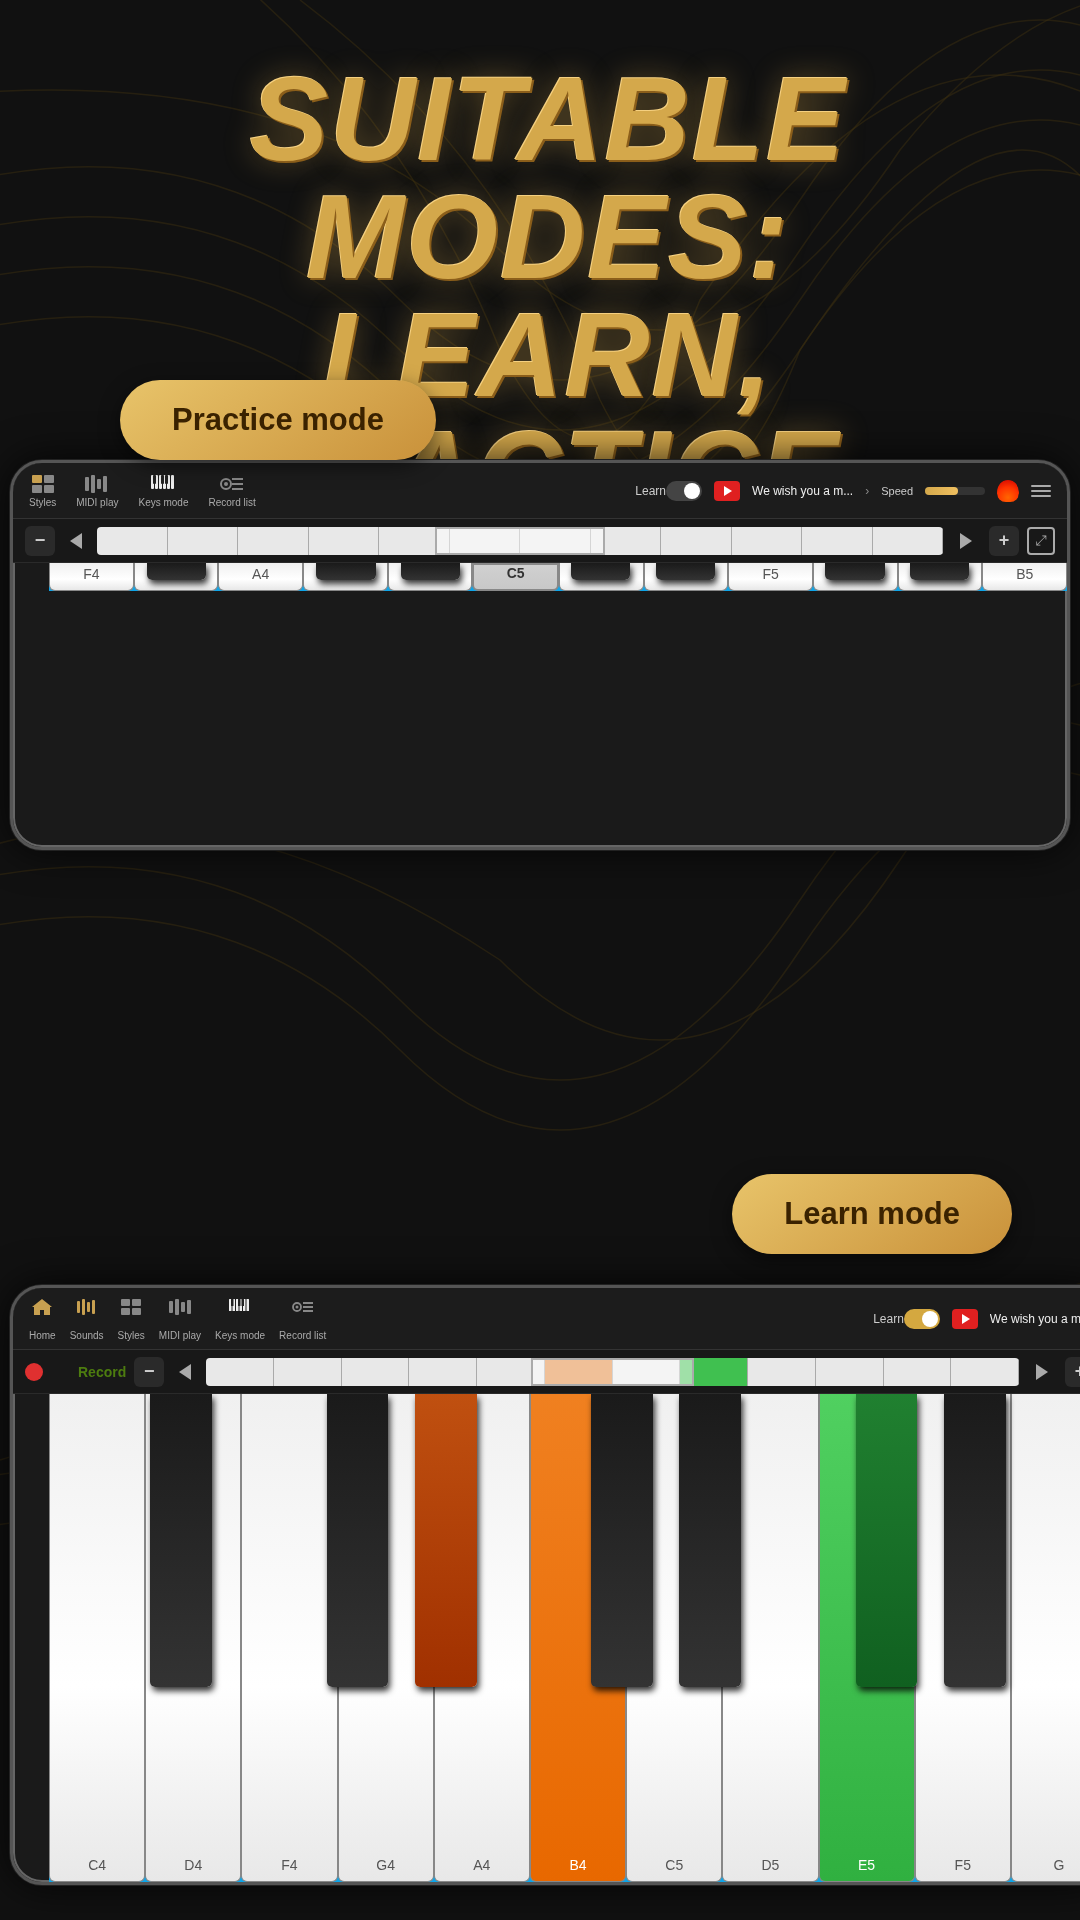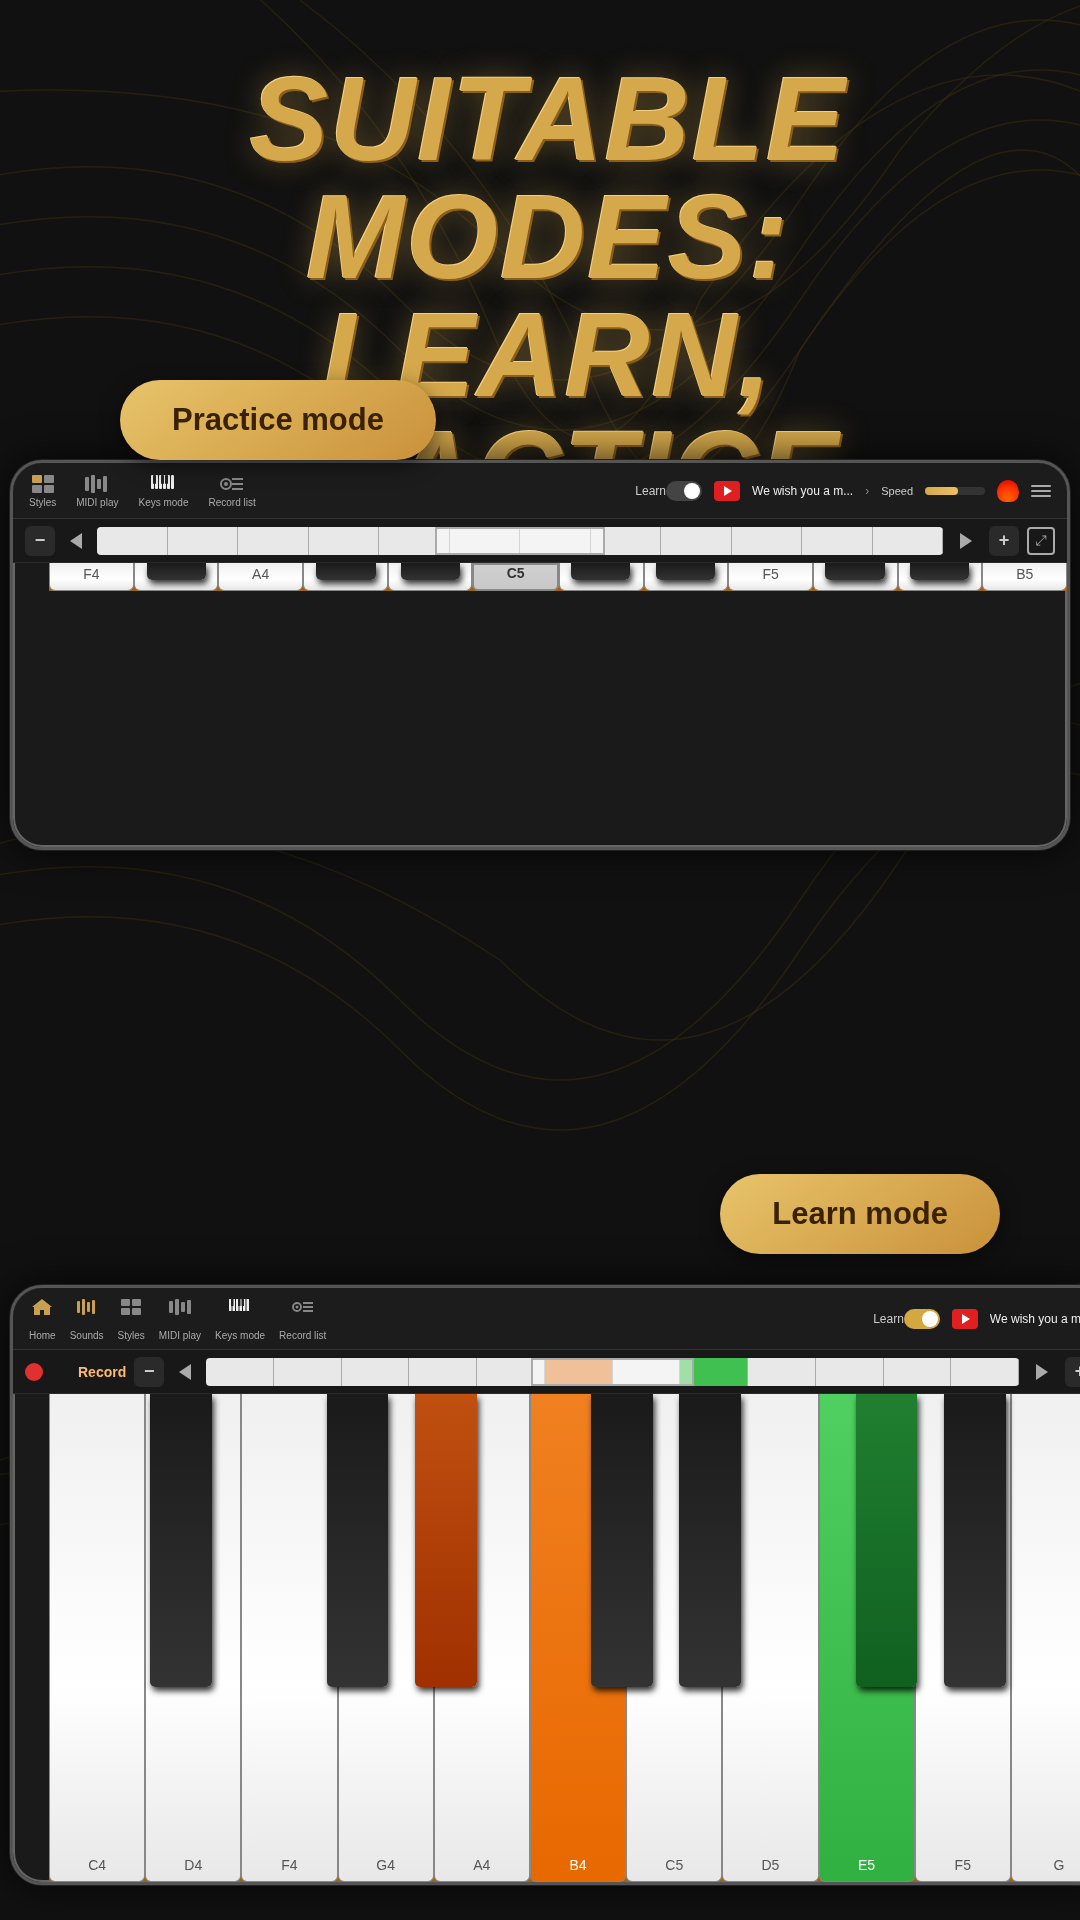--- a/index.html
+++ b/index.html
@@ -50,21 +50,21 @@
       font-weight: 700;
       color: #3a2200;
       box-shadow: 0 6px 20px rgba(0,0,0,0.5);
       display: inline-block;
     }
 
     
     .learn-bubble {
       position: absolute;
       top: 1174px;
-      right: 80px;
+      right: 68px;
       z-index: 3;
     }
 
     
     .piano-screen-top {
       position: absolute;
       top: 460px;
       left: 10px;
       right: 10px;
       height: 390px;
@@ -303,21 +303,21 @@
     .expand-corners::before {
       content: '⤢';
       color: #aaa;
       font-size: 14px;
     }
 
     
     .piano-keyboard {
       flex: 1;
       position: relative;
-      background: #a16207;
+      background: #0ea5e9;
       overflow: hidden;
       margin-left: 36px;
     }
     .white-keys {
       display: flex;
       height: 100%;
       position: relative;
     }
     .white-key {
       flex: 1;
@@ -387,21 +387,21 @@
     }
     .record-dot {
       width: 18px;
       height: 18px;
       background: #e03030;
       border-radius: 50%;
     }
     .record-btn {
       background: transparent;
       border: none;
-      color: #fdba74;
+      color: #4d7c0f;
       font-size: 14px;
       font-weight: 600;
       display: flex;
       align-items: center;
       gap: 6px;
       padding-left: 27px;
     }
 
     
     .toolbar-bottom {

